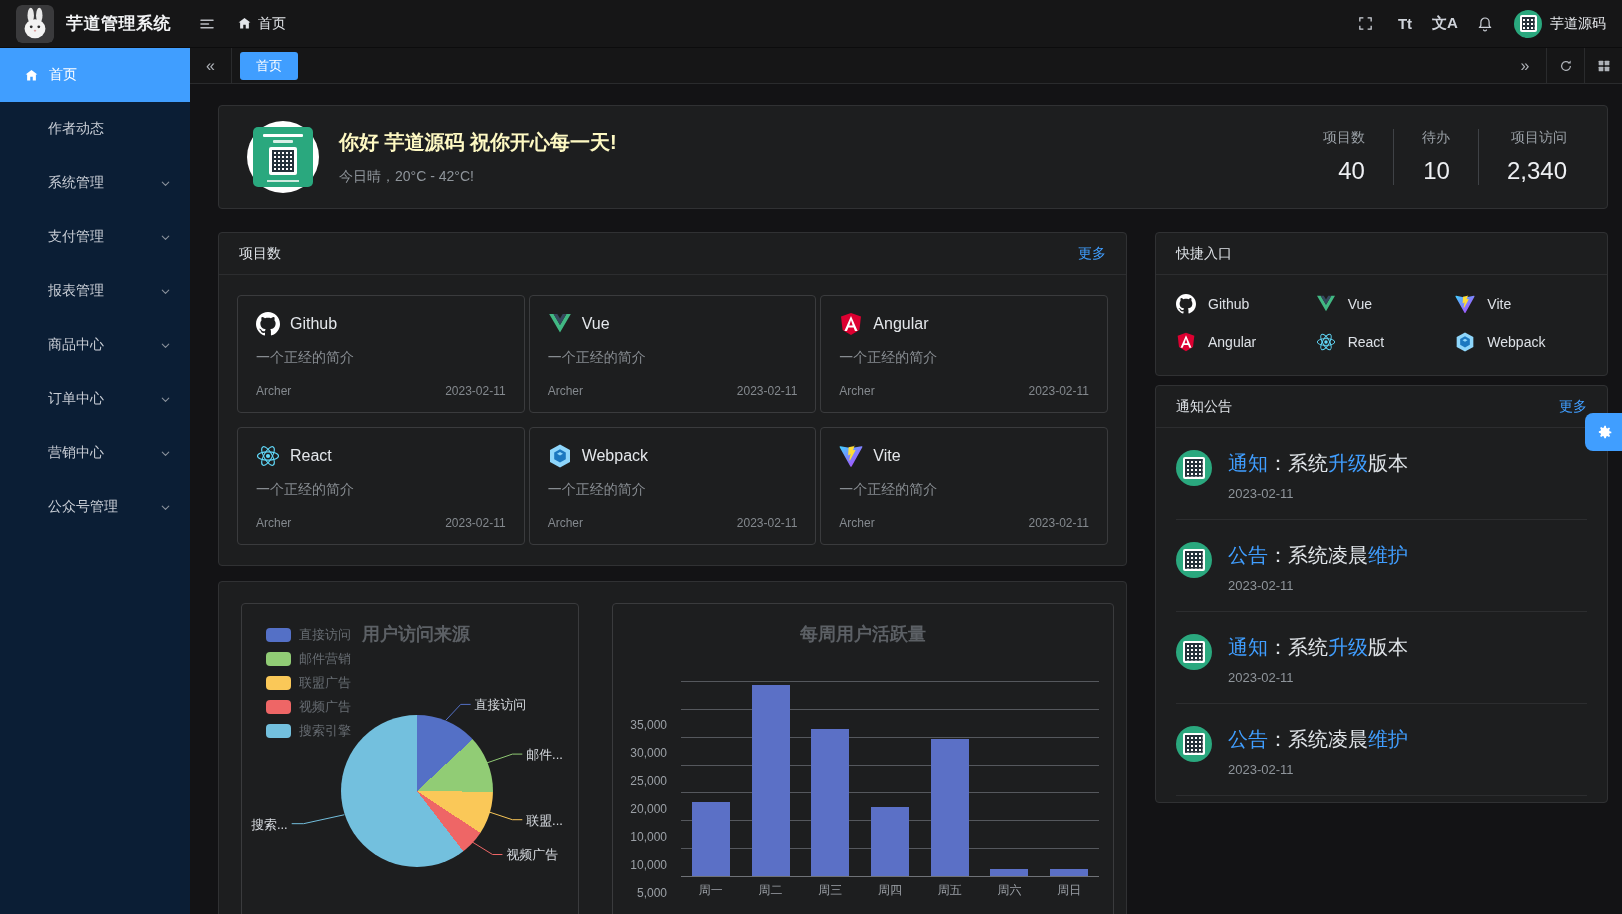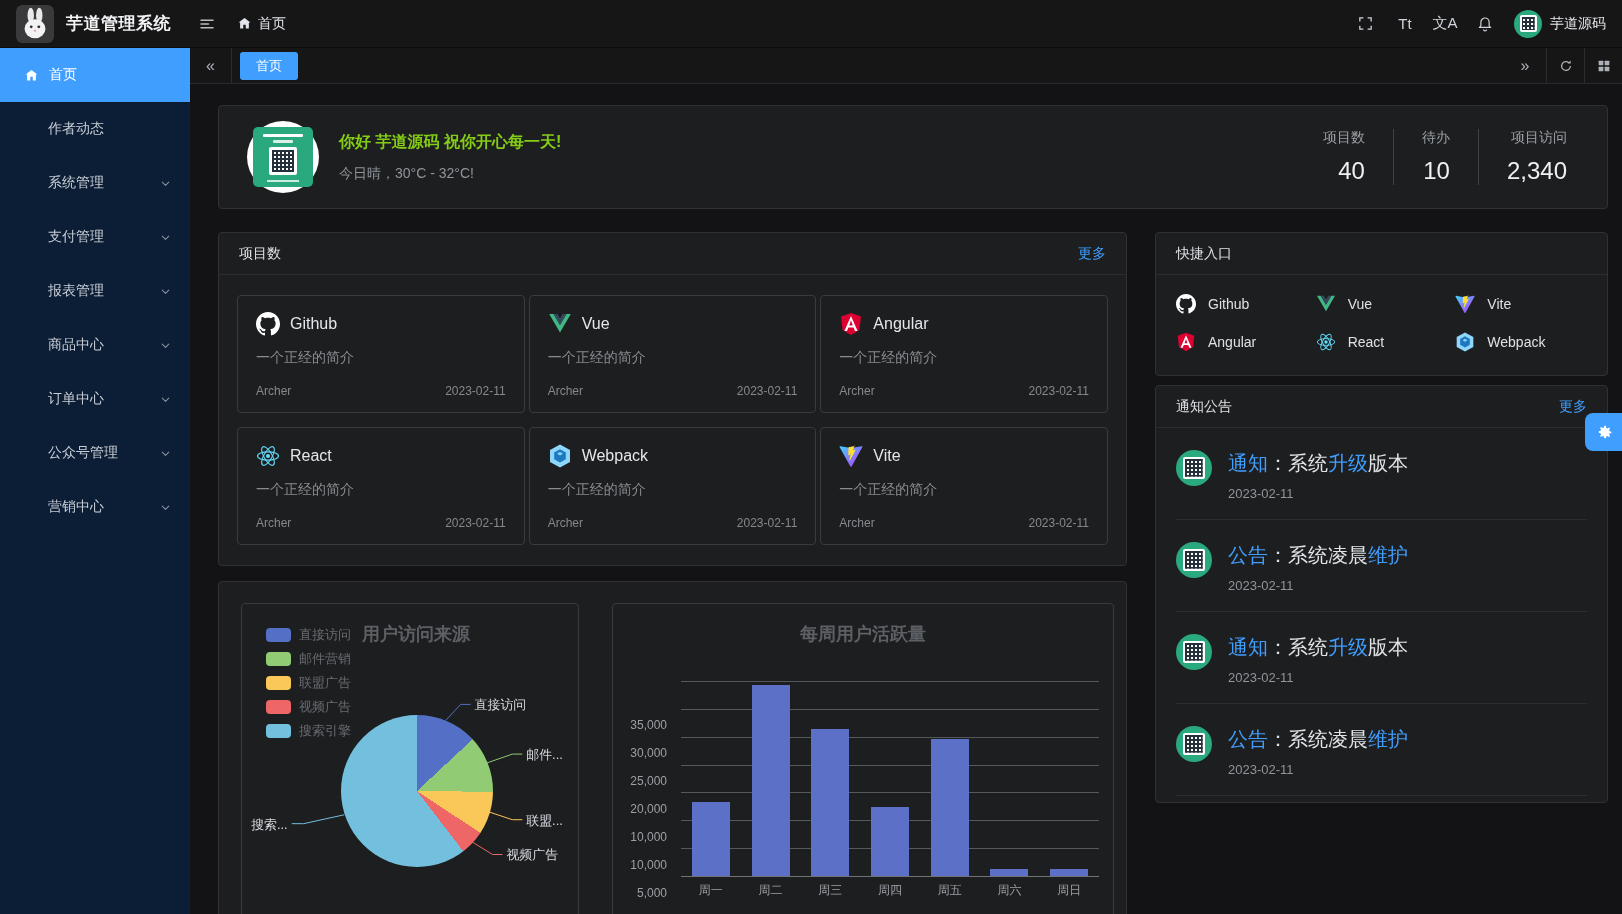--- a/index.html
+++ b/index.html
@@ -12,21 +12,21 @@
     border-bottom:1px solid #0c0c0d; flex:0 0 48px; }
   .logo { width:38px; height:38px; border-radius:6px; overflow:hidden; flex:0 0 38px; }
   .app-title { color:#f2f3f5; font-size:17px; font-weight:bold; margin-left:12px; letter-spacing:.5px; }
   .fold-btn { margin-left:22px; width:28px; height:28px; display:flex; align-items:center; justify-content:center;
     color:#b9bcc2; cursor:pointer; }
   .breadcrumb { display:flex; align-items:center; gap:6px; margin-left:16px; color:#e2e5e9; font-size:14px; }
   .breadcrumb svg { display:block; }
   .topbar-spacer { flex:1; }
   .tool-btn { width:34px; height:34px; display:flex; align-items:center; justify-content:center;
     color:#cfd3da; font-size:14px; cursor:pointer; margin-left:6px; }
-  .tool-btn.textual { font-weight:normal; font-size:15px; letter-spacing:0; }
+  .tool-btn.textual { font-weight:bold; font-size:15px; letter-spacing:0; }
   .user-chip { display:flex; align-items:center; gap:8px; margin-left:12px; cursor:pointer; }
   .user-name { color:#e6e8ec; font-size:14px; }
 
   
   .qr-avatar { border-radius:50%; background:#2aa87e; display:flex; align-items:center; justify-content:center; }
   .qr-px { background:#fff; border-radius:2px;
     background-image:repeating-linear-gradient(0deg,#24313a 0 2px,transparent 2px 4px),
                      repeating-linear-gradient(90deg,#24313a 0 2px,transparent 2px 4px);
     background-size:80% 80%; background-position:center; background-repeat:no-repeat;
     box-shadow:inset 0 0 0 2px #fff; }
@@ -66,21 +66,21 @@
   
   .welcome-card { width:1390px; height:104px; display:flex; align-items:center; padding:0 40px 0 28px; }
   .welcome-avatar { width:72px; height:72px; border-radius:50%; background:#fff; display:flex;
     align-items:center; justify-content:center; flex:0 0 72px; }
   .green-card { width:60px; height:60px; background:#2aa87e; border-radius:5px; position:relative; }
   .green-card .t1 { position:absolute; left:10px; right:10px; top:7px; height:3px; background:#fff; border-radius:1px; }
   .green-card .t2 { position:absolute; left:20px; right:20px; top:13px; height:3px; background:#d9efe7; border-radius:1px; }
   .green-card .qr { position:absolute; left:16px; top:20px; width:28px; height:28px; }
   .green-card .t3 { position:absolute; left:14px; right:14px; bottom:5px; height:2px; background:#cfeadf; }
   .welcome-texts { margin-left:20px; }
-  .welcome-title { color:#84cc16; font-size:16px; font-weight:bold;text-align:right; }
+  .welcome-title { color:#fef9c3; font-size:20px; font-weight:bold;text-align:right; }
   .welcome-sub { color:#8f959b; font-size:14px; margin-top:12px; }
   .welcome-spacer { flex:1; }
   .stats { display:flex; align-items:center; }
   .stat { text-align:right; padding:0 28px; }
   .stat + .stat { border-left:1px solid #3f4246; }
   .stat:last-child { padding-right:0; }
   .stat-label { color:#9aa0a6; font-size:14px; }
   .stat-value { color:#eef0f3; font-size:24px; margin-top:10px; }
 
   .columns { display:flex; margin-top:23px; gap:28px; align-items:flex-start; }
@@ -319,29 +319,29 @@
       </div>
       <div class="side-item sub-indent">
         <span class="grow">订单中心</span>
         <span class="side-chevron">
             <svg width="13" height="13">
               <use href="#sym-chevron-down"></use>
             </svg>
           </span>
       </div>
       <div class="side-item sub-indent">
-        <span class="grow">公众号管理</span>
+        <span class="grow">营销中心</span>
         <span class="side-chevron">
             <svg width="13" height="13">
               <use href="#sym-chevron-down"></use>
             </svg>
           </span>
       </div>
       <div class="side-item sub-indent">
-        <span class="grow">营销中心</span>
+        <span class="grow">公众号管理</span>
         <span class="side-chevron">
             <svg width="13" height="13">
               <use href="#sym-chevron-down"></use>
             </svg>
           </span>
       </div>
     </aside>
 
     <div class="main">
       <div class="tabbar">
@@ -368,21 +368,21 @@
           <span class="welcome-avatar">
             <span class="green-card">
               <span class="t1"></span>
                 <span class="t2"></span>
               <span class="qr qr-px"></span>
               <span class="t3"></span>
             </span>
           </span>
           <div class="welcome-texts">
             <div class="welcome-title">你好 芋道源码 祝你开心每一天!</div>
-            <div class="welcome-sub">今日晴，30°C - 32°C!</div>
+            <div class="welcome-sub">今日晴，20°C - 42°C!</div>
           </div>
           <span class="welcome-spacer"></span>
           <div class="stats">
             <div class="stat">
               <div class="stat-label">项目数</div>
               <div class="stat-value">40</div>
             </div>
             <div class="stat">
               <div class="stat-label">待办</div>
               <div class="stat-value">10</div>

